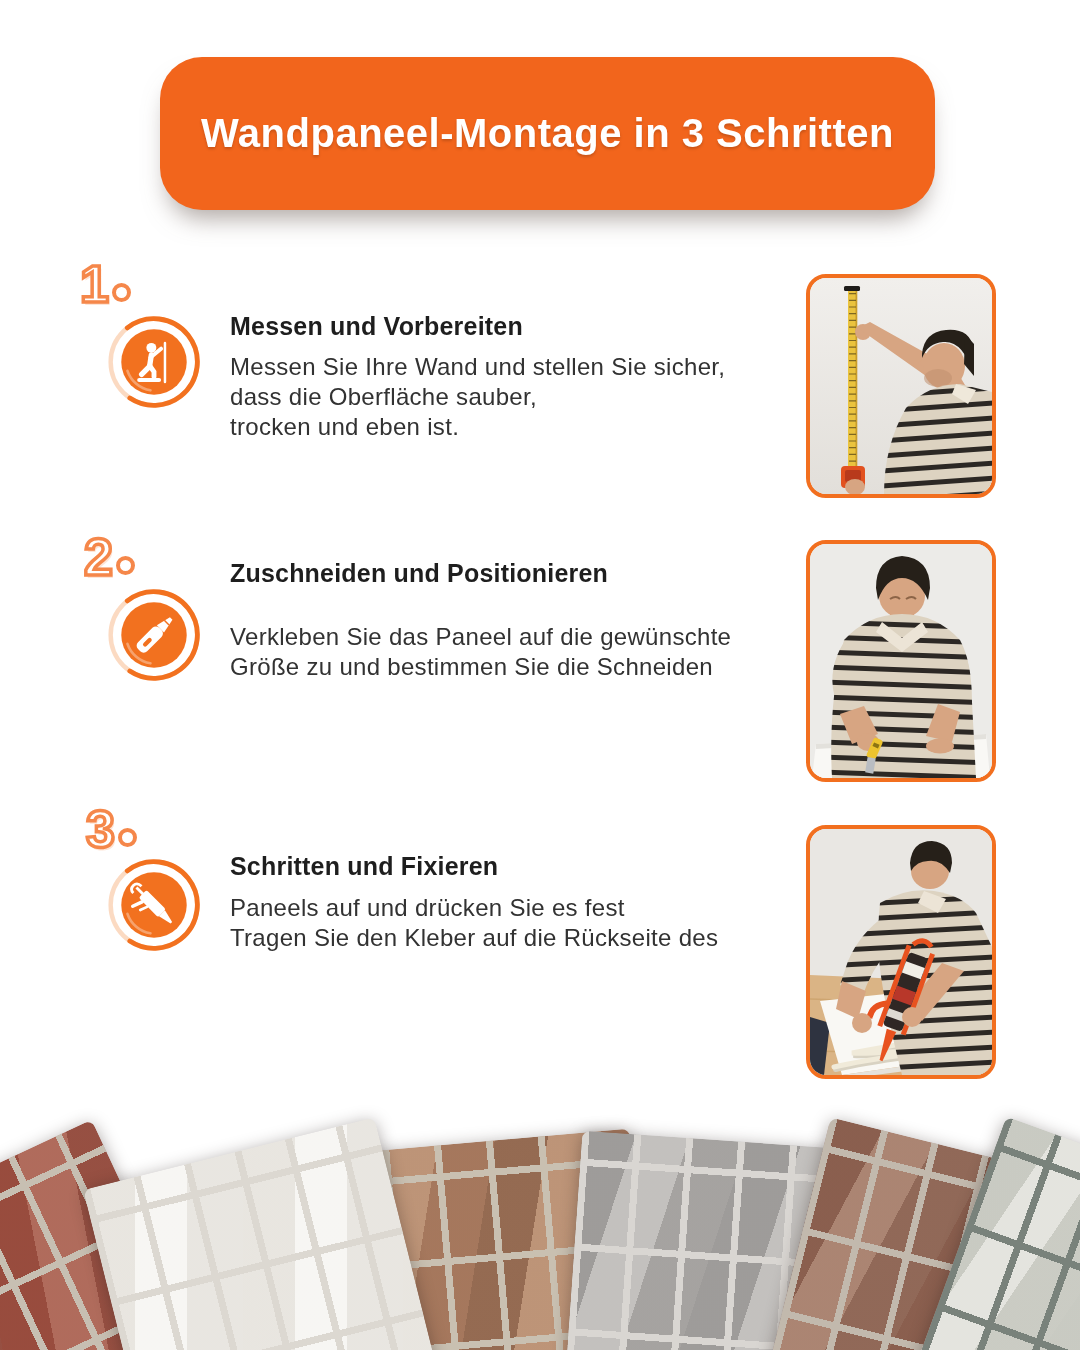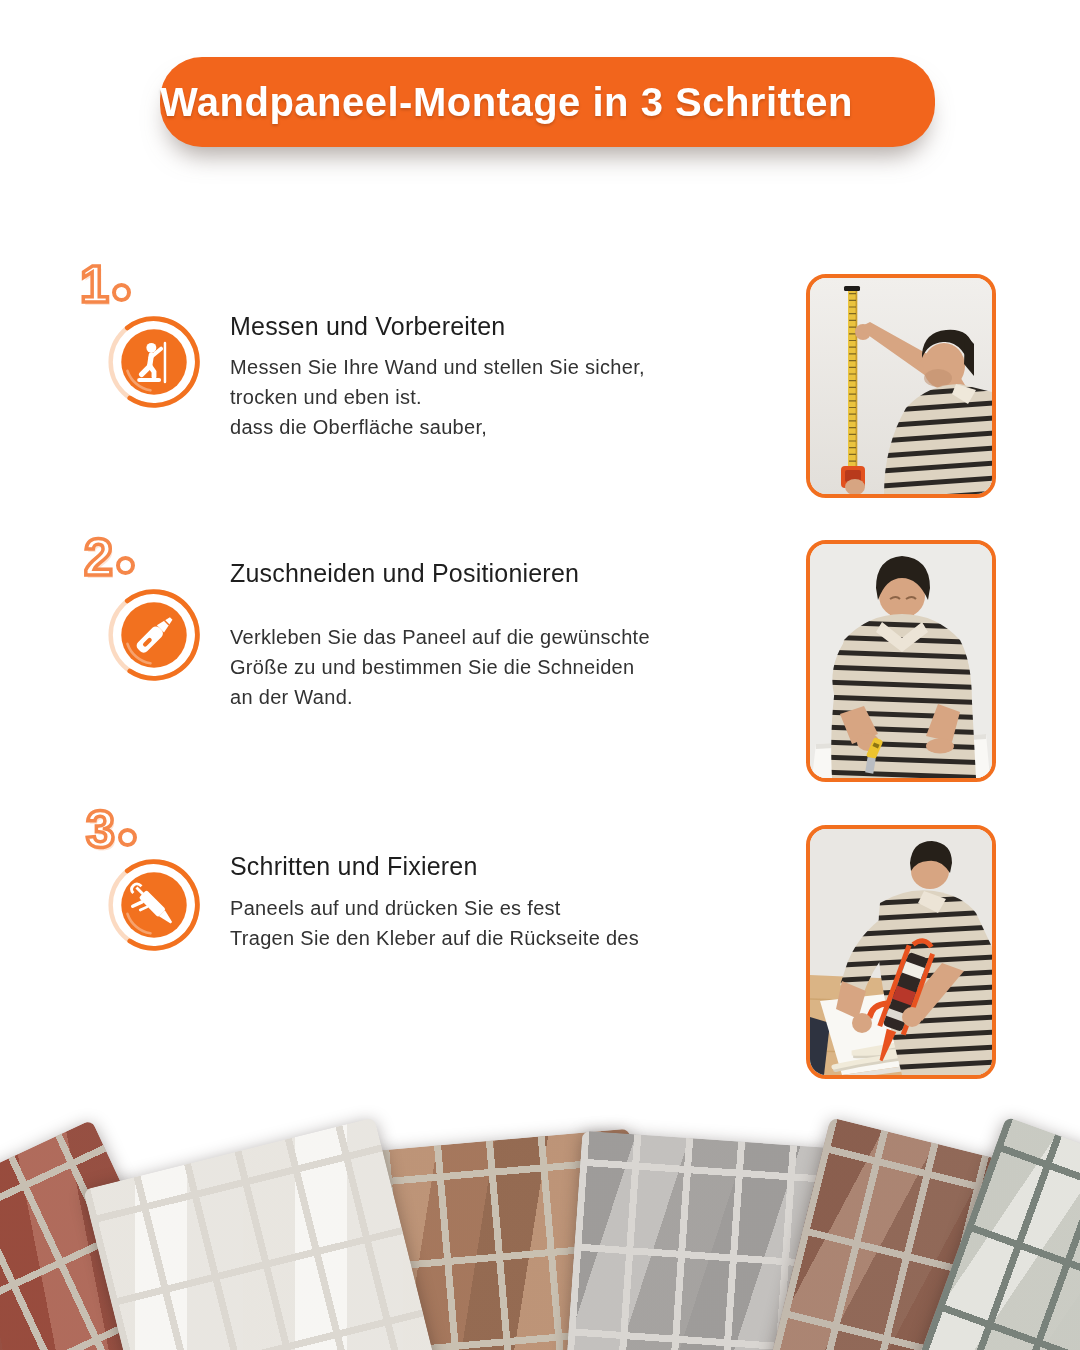--- a/index.html
+++ b/index.html
@@ -1,42 +1,42 @@
 <!DOCTYPE html>
 <html><head>
 <meta charset="utf-8">
 <style>
   html,body{margin:0;padding:0;background:#fff}
   .canvas{position:relative;width:1080px;height:1350px;background:#ffffff;overflow:hidden;
           font-family:"Liberation Sans",sans-serif}
 
   
-  .banner{position:absolute;left:160px;top:57px;width:775px;height:90px;background:#f2651c;
-          border-radius:42px;display:flex;align-items:center;justify-content:flex-start;
+  .banner{position:absolute;left:160px;top:57px;width:775px;height:153px;background:#f2651c;
+          border-radius:42px;display:flex;align-items:center;justify-content:center;
           box-shadow:0 16px 24px -8px rgba(110,95,88,.55)}
   .banner h1{margin:0;color:#fff;font-size:40px;font-weight:800;letter-spacing:.5px;
              text-shadow:0 2px 3px rgba(0,0,0,.18)}
 
   
   .step-number{position:absolute;font-size:52px;font-weight:800;color:#fff;line-height:1;
                -webkit-text-stroke:3.5px #f5874a;text-shadow:2px 3px 0 rgba(245,135,74,.22)}
   .dot-ring{display:inline-block;width:11px;height:11px;border:4.5px solid #f5874a;background:#fff;
             border-radius:50%;margin-left:3px}
   .n1{left:80px;top:258px}.n2{left:84px;top:531px}.n3{left:86px;top:803px}
 
   
   .badge{position:absolute;width:92px;height:92px}
   .badge svg{display:block;width:100%;height:100%}
   .b1{left:108px;top:316px}.b2{left:108px;top:589px}.b3{left:108px;top:859px}
 
   
-  .step-title{position:absolute;left:230px;margin:0;font-size:25px;font-weight:400;color:#1e1e1e;
+  .step-title{position:absolute;left:230px;margin:0;font-size:25px;font-weight:700;color:#1e1e1e;
               letter-spacing:.2px}
   .t1{top:312px}.t2{top:559px}.t3{top:852px}
-  .step-body{position:absolute;left:230px;font-size:20px;line-height:30px;color:#323232;
+  .step-body{position:absolute;left:230px;font-size:24px;line-height:30px;color:#323232;
              letter-spacing:.3px}
   .d1{top:352px}.d2{top:622px}.d3{top:893px}
 
   
   .photo{position:absolute;left:806px;width:190px;border:4px solid #f26f1f;border-radius:20px;
          overflow:hidden;background:#ecebe8;margin:0;box-sizing:border-box}
   .photo svg{display:block;width:100%;height:100%}
   .photo1{top:274px;height:224px}
   .photo2{top:540px;height:242px}
   .photo3{top:825px;height:254px}
@@ -86,22 +86,22 @@
           <path d="M49 44 L47 57 L38 66" stroke-width="6"></path>
           <path d="M47 56 L52 63 L52 69" stroke-width="5.5"></path>
           <path d="M48 47 L60 37" stroke-width="4.5"></path>
         </g>
       </svg>
     </div>
 
     <h2 class="step-title t1">Messen und Vorbereiten</h2>
     <div class="step-body d1">
       <div>Messen Sie Ihre Wand und stellen Sie sicher,</div>
+      <div>dass die Oberfläche sauber,</div>
       <div>trocken und eben ist.</div>
-      <div>dass die Oberfläche sauber,</div>
     </div>
 
     <figure class="photo photo1">
       <svg viewBox="0 0 182 216">
         <defs>
           <linearGradient id="wallA" x1="0" y1="0" x2="0" y2="1">
             <stop offset="0" stop-color="#f1efec"></stop>
               <stop offset="1" stop-color="#e2dfda"></stop>
           </linearGradient>
           <pattern id="stA" width="8" height="15" patternUnits="userSpaceOnUse" patternTransform="rotate(-4)">
@@ -148,21 +148,20 @@
           <polygon points="62,46.5 79,50.5 79,54.5 62,58" fill="#ffffff"></polygon>
           <line x1="72" y1="48.5" x2="72" y2="56" stroke="#f2711f" stroke-width="1.7"></line>
         </g>
       </svg>
     </div>
 
     <h2 class="step-title t2">Zuschneiden und Positionieren</h2>
     <div class="step-body d2">
       <div>Verkleben Sie das Paneel auf die gewünschte</div>
       <div>Größe zu und bestimmen Sie die Schneiden</div>
-      <div>an der Wand.</div>
     </div>
 
     <figure class="photo photo2">
       <svg viewBox="0 0 182 234">
         <defs>
           <pattern id="stB" width="8" height="15" patternUnits="userSpaceOnUse" patternTransform="rotate(2)">
             <rect width="8" height="15" fill="#ddd3c1"></rect>
               <rect width="8" height="5" fill="#2c2824"></rect>
           </pattern>
         </defs>

